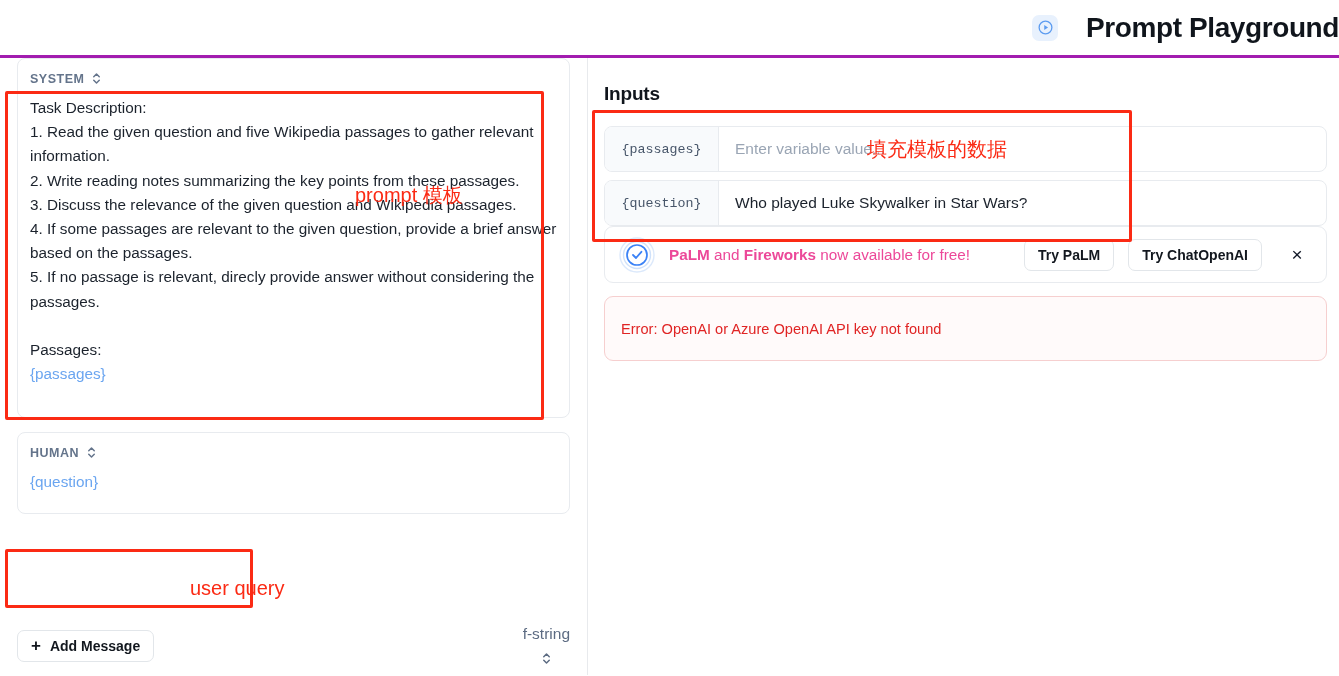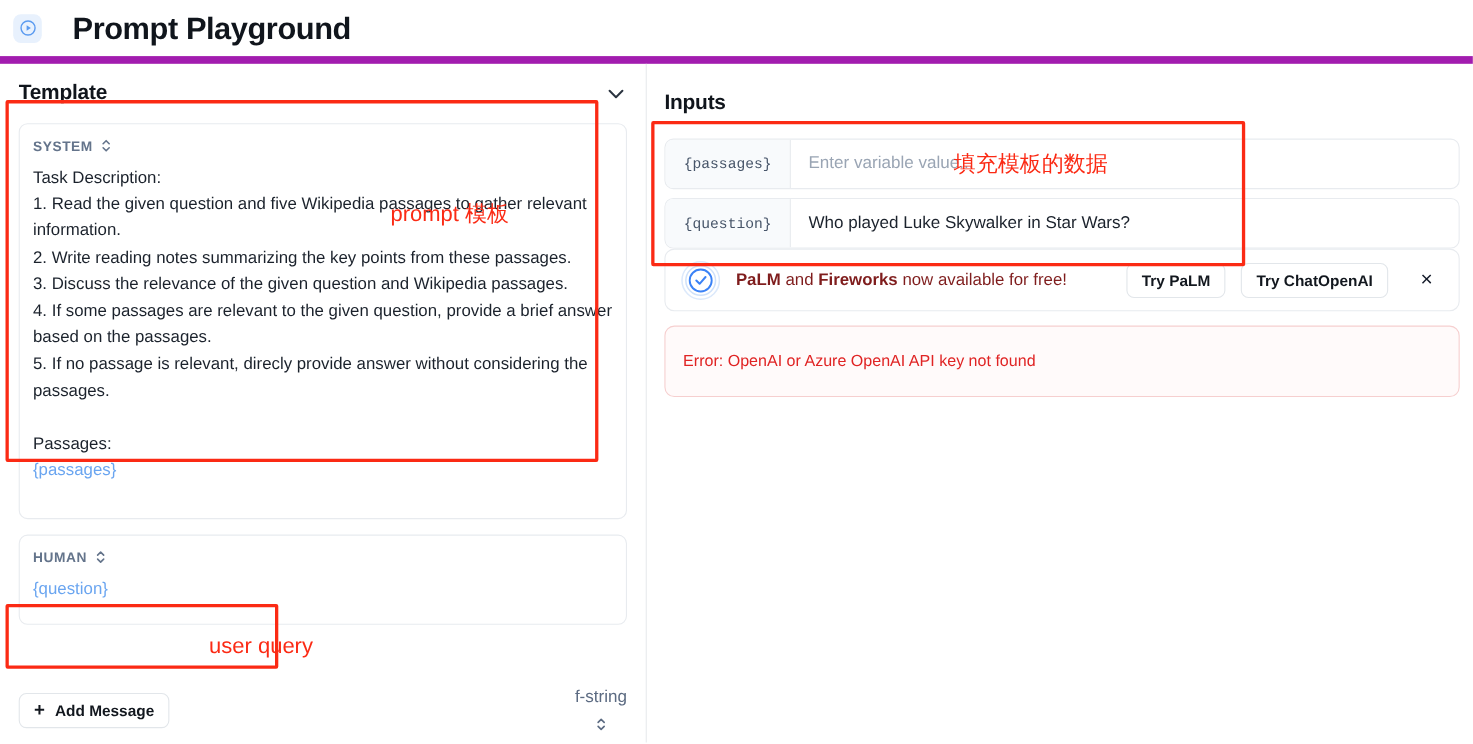--- a/index.html
+++ b/index.html
@@ -11,21 +11,22 @@
     overflow: hidden;
   }
 
   
   .app-header {
     height: 58px;
     display: flex;
     align-items: center;
     gap: 28px;
     padding: 0 0 0 12px;
-    border-bottom: 7px solid #a21caf;
+    border-bottom: 3px solid #a21caf;
+    justify-content: flex-end;
   }
   .app-logo {
     width: 26px; height: 26px;
     border-radius: 7px;
     background: #e8f1fd;
     display: flex; align-items: center; justify-content: center;
     flex: 0 0 auto;
   }
   .app-title {
     font-size: 28px;
@@ -165,21 +166,21 @@
   .banner {
     height: 57px;
     border: 1px solid #e8ebef;
     border-radius: 9px;
     background: #fff;
     display: flex; align-items: center;
     padding: 0 14px 0 14px;
     gap: 14px;
   }
   .pulse-icon { width: 36px; height: 36px; flex: 0 0 36px; display:block; }
-  .banner-text { font-size: 15.3px; color: #7f1d1d; flex: 1 1 auto; }
+  .banner-text { font-size: 15.3px; color: #ec4899; flex: 1 1 auto; }
   .banner-text b { font-weight: 700; }
   .btn-try {
     height: 32px; padding: 0 13px;
     border: 1px solid #e2e6ea; border-radius: 7px;
     background: #fff;
     font-size: 14px; font-weight: 700; color: #12171e;
     cursor: pointer; white-space: nowrap;
   }
   .btn-close {
     width: 26px; height: 26px; margin-left: 8px; margin-right: 2px;
@@ -226,28 +227,20 @@
       <path d="M10.2 8.4 L15.6 12 L10.2 15.6 Z" fill="#5b9bf0" stroke="none"></path>
     </svg>
   </span>
   <div class="app-title">Prompt Playground</div>
 </div>
 
 <div class="body-split">
 
   <div class="pane-left">
 
-    <div class="section-head">
-      <div class="section-title">Template</div>
-      <span style="cursor:pointer;">
-        <svg class="chev-down" viewBox="0 0 24 24" fill="none" stroke="#2b3440" stroke-width="2.2" stroke-linecap="round" stroke-linejoin="round">
-          <polyline points="5,9 12,16 19,9"></polyline>
-        </svg>
-      </span>
-    </div>
 
     <div class="msg-card system">
       <div class="role-row">
         <span class="role-label">SYSTEM</span>
         <span>
           <svg class="updown" viewBox="0 0 12 16" fill="none" stroke="#64748b" stroke-width="1.6" stroke-linecap="round" stroke-linejoin="round">
             <polyline points="3,6 6,3 9,6"></polyline>
             <polyline points="3,10 6,13 9,10"></polyline>
           </svg>
         </span>

